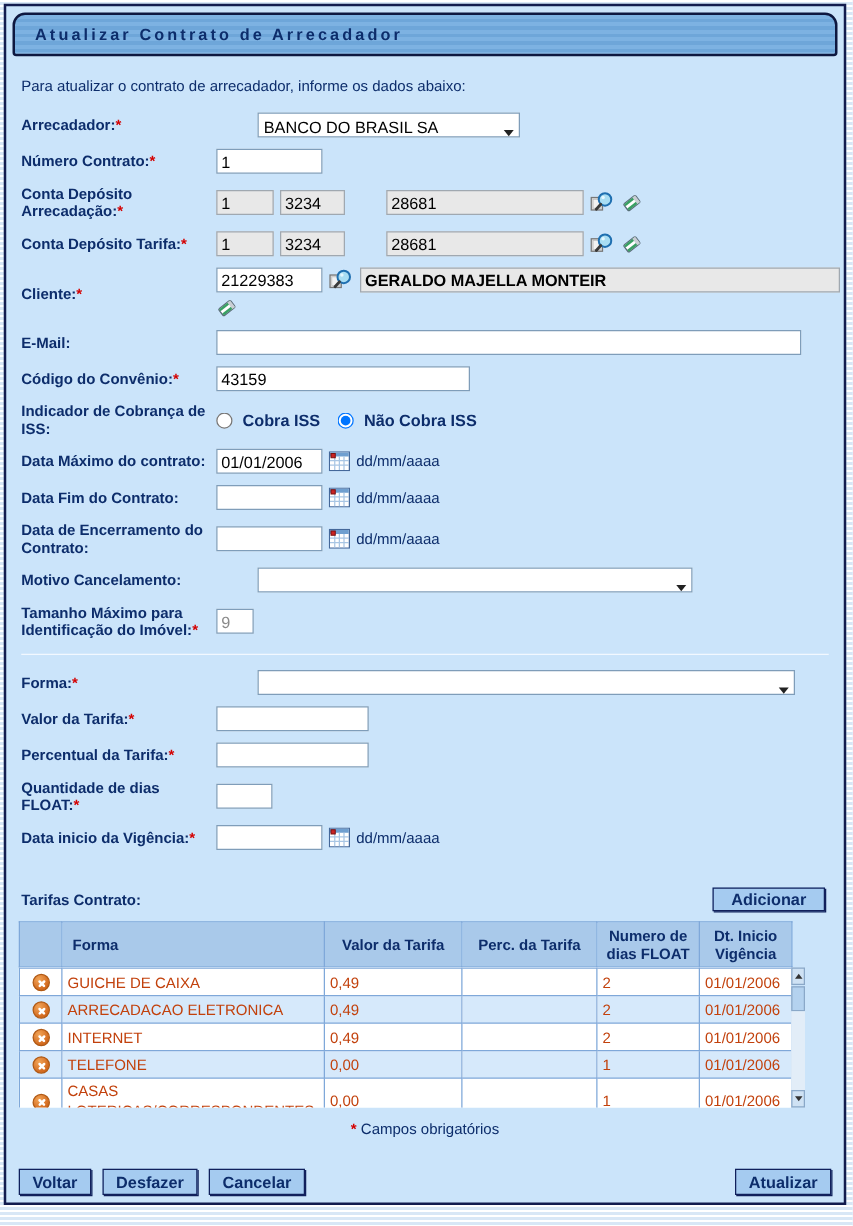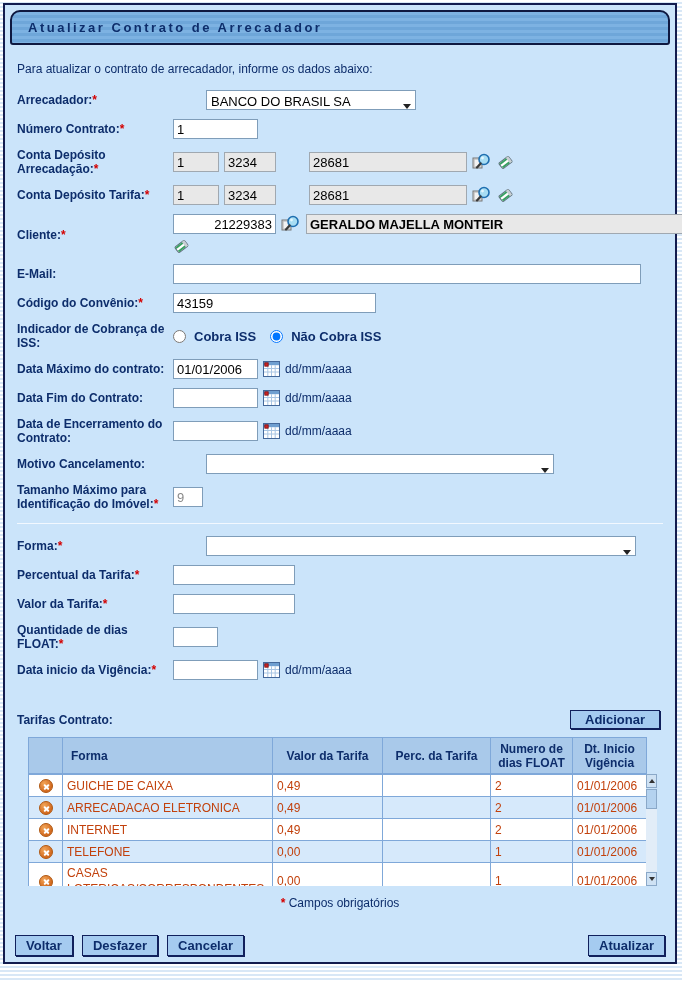--- a/index.html
+++ b/index.html
@@ -58,21 +58,21 @@
   .tarifas-head { display:flex; align-items:center; margin:30px 2px 8px 2px; }
   .tarifas-label { font-weight:bold; color:#0d2d6b; font-size:12px; flex:1; }
 
   .btn {
     background:#a5cbf0; border:1px solid #11205c; box-shadow:1px 1px 0 0 #11205c;
     color:#0d2d6b; font:bold 13px "Liberation Sans", sans-serif;
     padding:2px 10px; cursor:pointer;
   }
   .btn-add { padding:1px 14px; margin-right:3px; }
 
-  .ttable-zone { display:flex; margin-left:13px; width:629px; }
+  .ttable-zone { display:flex; width:629px; }
   .tmain { width:618px; }
   table.grid { border-collapse:collapse; table-layout:fixed; width:618px; }
   table.grid th, table.grid td { border:1px solid #7fa8d9; font-size:12px; overflow:hidden; }
   .thead-table th {
     background:#a9c9ea; color:#0d2d6b; font-weight:bold; height:36px;
     vertical-align:middle; text-align:center; padding:1px 2px; line-height:14px;
   }
   .thead-table th.col-forma { text-align:left; padding-left:8px; }
   .tbody-wrap { height:112px; overflow:hidden; background:#fff; }
   .tbody-table td { padding:2px 4px; color:#c2410c; line-height:16px; height:22px; vertical-align:middle; background:#fff; }
@@ -194,21 +194,21 @@
               </g>
             </svg>
         </span>
       </div>
     </div>
 
     <div class="frow">
       <div class="flabel"><span>Cliente:</span><span class="req">*</span></div>
       <div class="fctrl-col">
         <div class="fctrl">
-          <input class="tb" style="width: 103px; text-align: right;" value="21229383">
+          <input class="tb" style="width: 85px;" value="21229383">
           <span class="icon-btn">
             <svg width="20" height="18" viewBox="0 0 20 18">
                 <rect x="1" y="5" width="9" height="10" fill="#d9d9d9" stroke="#777"></rect>
                 <rect x="2.5" y="6.5" width="6" height="7" fill="#f2f2f2" stroke="#bbb" stroke-width="0.5"></rect>
                 <circle cx="12" cy="6.5" r="5" fill="#a8ddf3" stroke="#1f6fb0" stroke-width="1.6"></circle>
                 <circle cx="10.5" cy="5" r="1.4" fill="#eafaff" opacity="0.9"></circle>
                 <line x1="8.6" y1="10.4" x2="5" y2="14.4" stroke="#3a3a3a" stroke-width="2.2" stroke-linecap="round"></line>
               </svg>
           </span>
           <input class="tb ro" style="width: 384px; font-weight: bold;" readonly="" value="GERALDO MAJELLA MONTEIR">
@@ -345,28 +345,28 @@
         <div class="select" style="width:430px;">
           <span class="stext"></span>
           <span class="sarrow">
               <span class="tri-down"></span>
             </span>
         </div>
       </div>
     </div>
 
     <div class="frow">
+      <div class="flabel"><span>Valor da Tarifa:</span><span class="req">*</span></div>
+      <div class="fctrl">
+        <input class="tb" style="width: 122px;" value="">
+      </div>
+    </div>
+
+    <div class="frow">
       <div class="flabel"><span>Percentual da Tarifa:</span><span class="req">*</span></div>
-      <div class="fctrl">
-        <input class="tb" style="width: 122px;" value="">
-      </div>
-    </div>
-
-    <div class="frow">
-      <div class="flabel"><span>Valor da Tarifa:</span><span class="req">*</span></div>
       <div class="fctrl">
         <input class="tb" style="width: 122px;" value="">
       </div>
     </div>
 
     <div class="frow">
       <div class="flabel"><span>Quantidade de dias FLOAT:</span><span class="req">*</span></div>
       <div class="fctrl">
         <input class="tb" style="width: 45px;" value="">
       </div>

